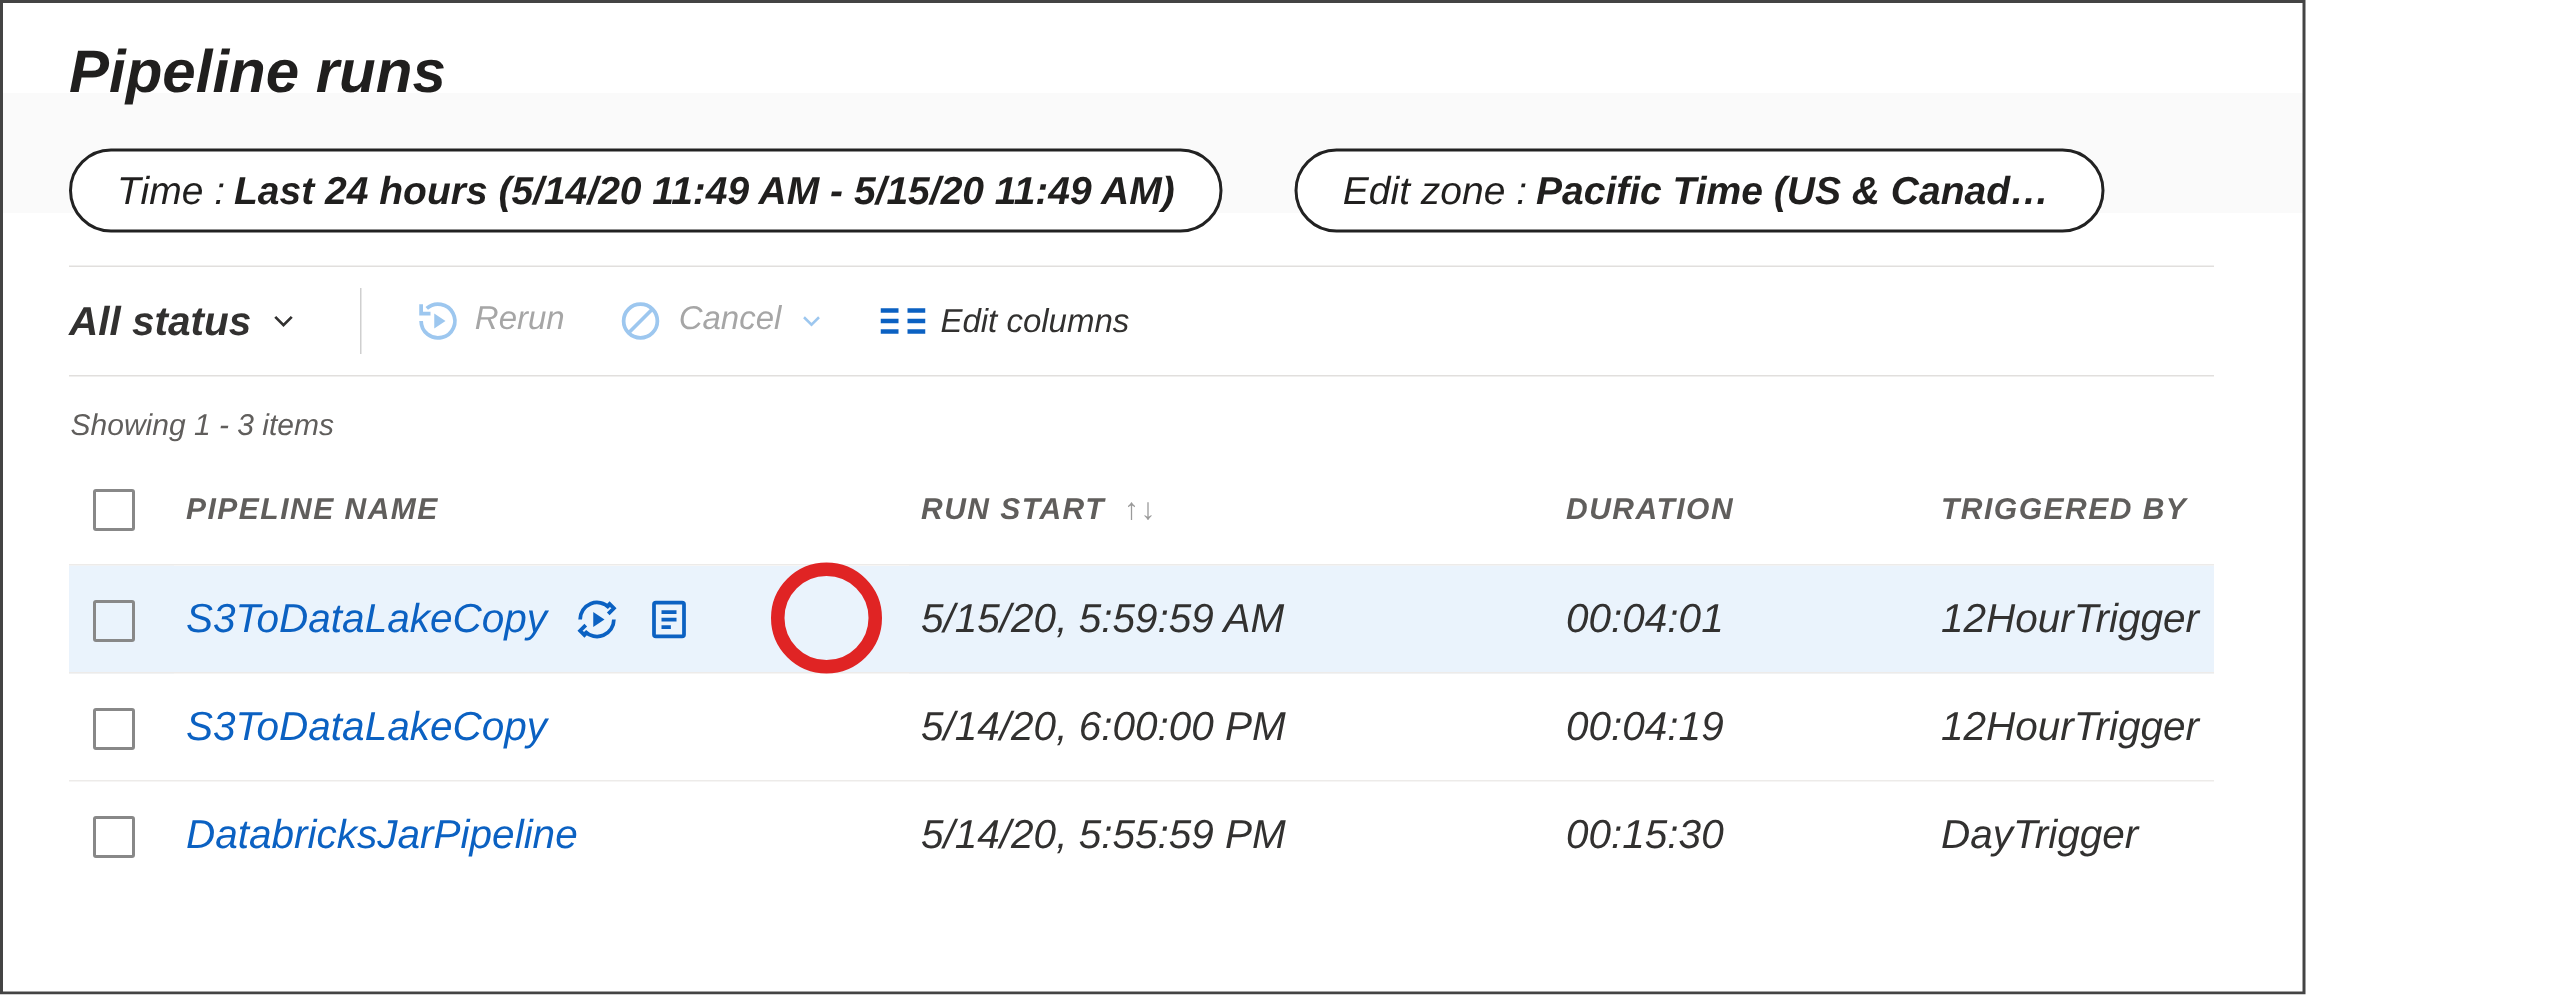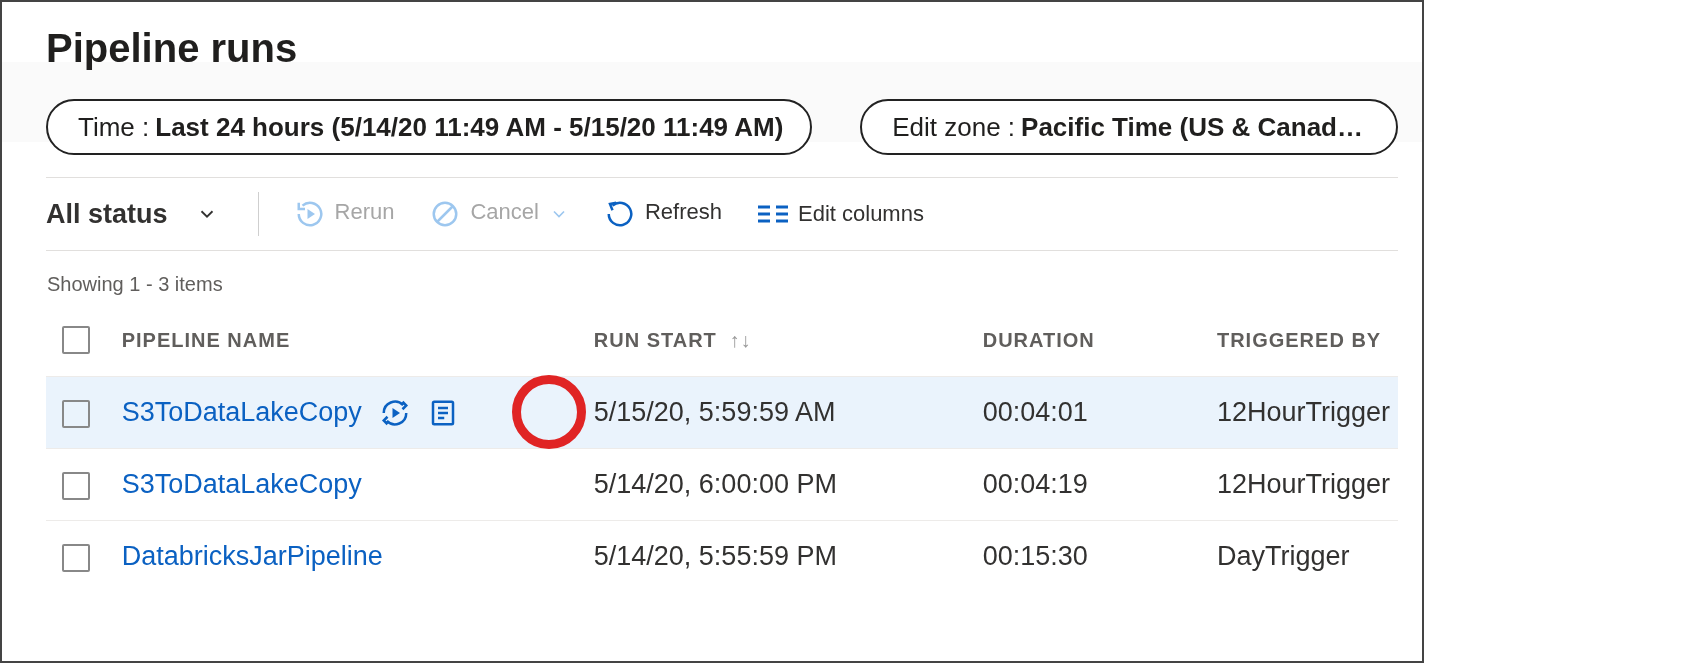--- a/index.html
+++ b/index.html
@@ -2,26 +2,27 @@
 <html><head>
 <meta charset="utf-8">
 <style>
   * { box-sizing: border-box; margin: 0; padding: 0; }
   body {
     font-family: "Segoe UI", -apple-system, BlinkMacSystemFont, sans-serif;
     background: #fff;
     color: #323130;
   }
   .frame {
-    width: 1424px;
+    width: 1537px;
     height: 663px;
     border: 2px solid #444;
-    padding: 24px 24px 0 44px;
+    padding: 24px 59px 0 44px;
     background: linear-gradient(180deg, #ffffff 0%, #ffffff 60px, #fafafa 60px, #fafafa 140px, #ffffff 140px);
     overflow: hidden;
+    font-style: italic;
   }
   .page-title {
     font-size: 40px;
     font-weight: 600;
     color: #201f1e;
     margin-bottom: 28px;
   }
   .filter-row {
     display: flex;
     gap: 48px;
@@ -67,21 +68,21 @@
   .toolbar-item.disabled .icon svg { stroke: #9dc7ef; }
   .divider {
     width: 1px;
     height: 44px;
     background: #cfcfcf;
     margin: 0 4px 0 0;
   }
   .status-dd {
     display: inline-flex;
     align-items: center;
-    gap: 28px;
+    gap: 10px;
     font-size: 27px;
     font-weight: 600;
     cursor: pointer;
     padding-right: 12px;
   }
   .icon { display: inline-flex; align-items: center; justify-content: center; }
   .icon svg { display: block; }
 
   .count-label {
     font-size: 20px;
@@ -174,29 +175,20 @@
           </svg>
       </span>
       <span>Cancel</span>
       <span class="icon">
         <svg width="20" height="20" viewBox="0 0 24 24" fill="none" stroke="#a6a6a6" stroke-width="2">
             <polyline points="6 9 12 15 18 9"></polyline>
           </svg>
       </span>
     </div>
 
-    <div class="toolbar-item">
-      <span class="icon">
-        <svg width="30" height="30" viewBox="0 0 24 24" fill="none" stroke="#0b61c2" stroke-width="2">
-          <path d="M3 12a9 9 0 1 0 3-6.7"></path>
-            <polyline points="9 3 4 4 6 9"></polyline>
-        </svg>
-      </span>
-      <span>Refresh</span>
-    </div>
 
     <div class="toolbar-item">
       <span class="icon">
         <svg width="30" height="22" viewBox="0 0 30 22" fill="none" stroke="#0b61c2" stroke-width="3">
           <line x1="0" y1="4" x2="12" y2="4"></line>
             <line x1="18" y1="4" x2="30" y2="4"></line>
           <line x1="0" y1="11" x2="12" y2="11"></line>
             <line x1="18" y1="11" x2="30" y2="11"></line>
           <line x1="0" y1="18" x2="12" y2="18"></line>
             <line x1="18" y1="18" x2="30" y2="18"></line>

